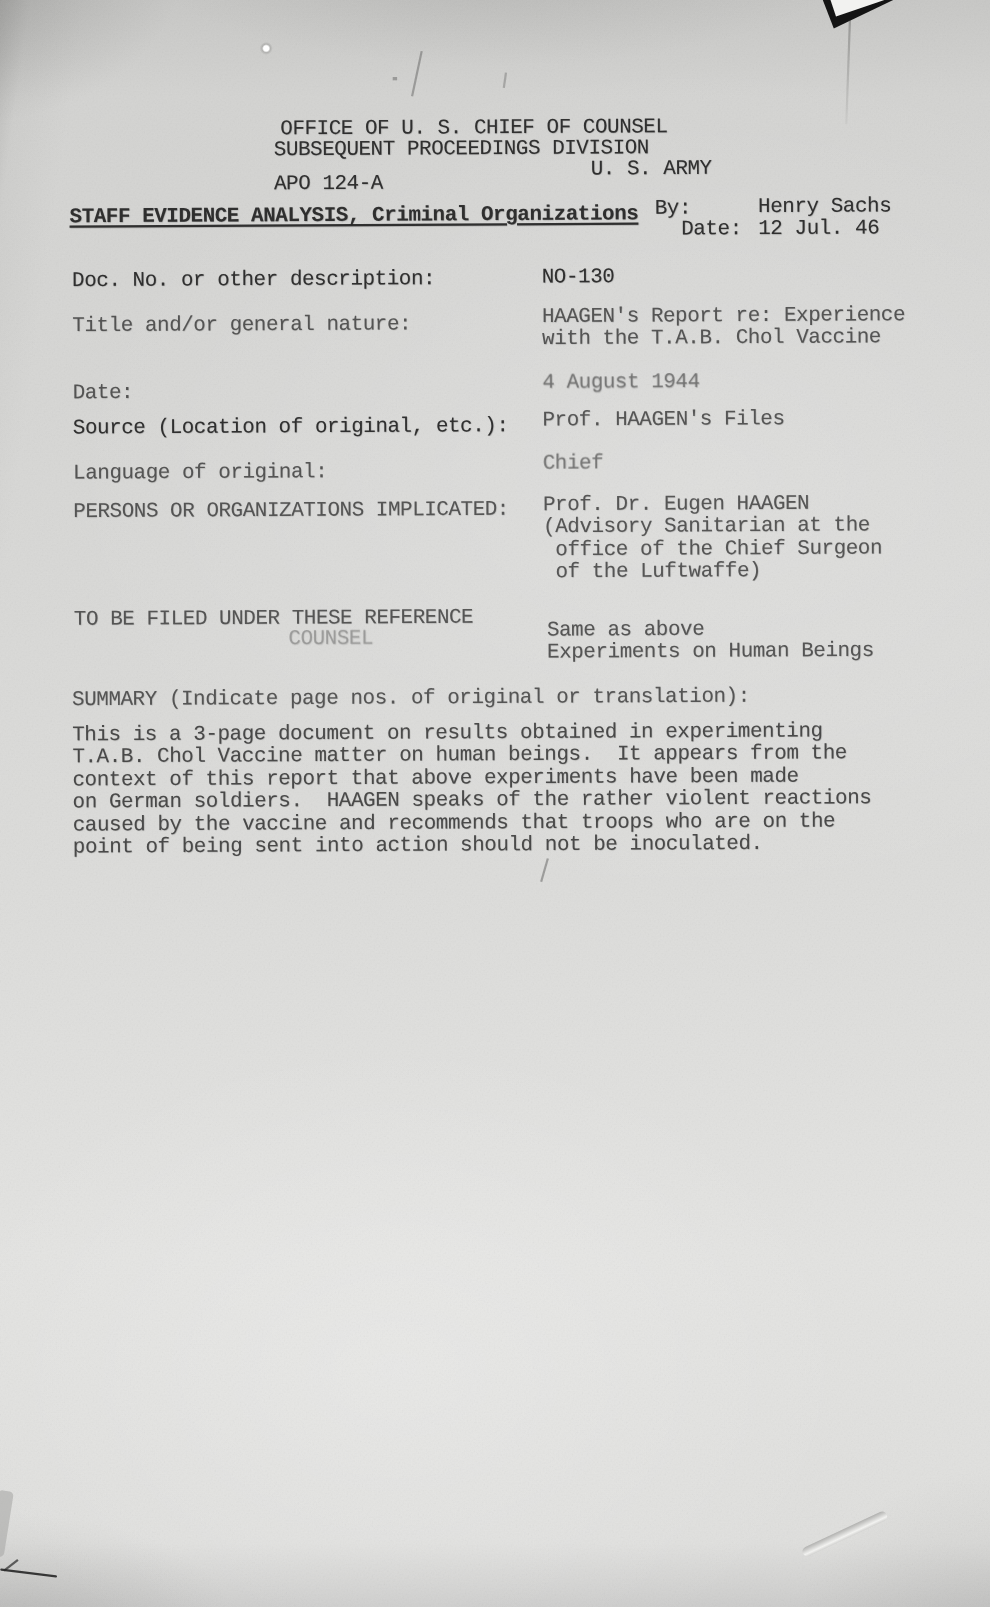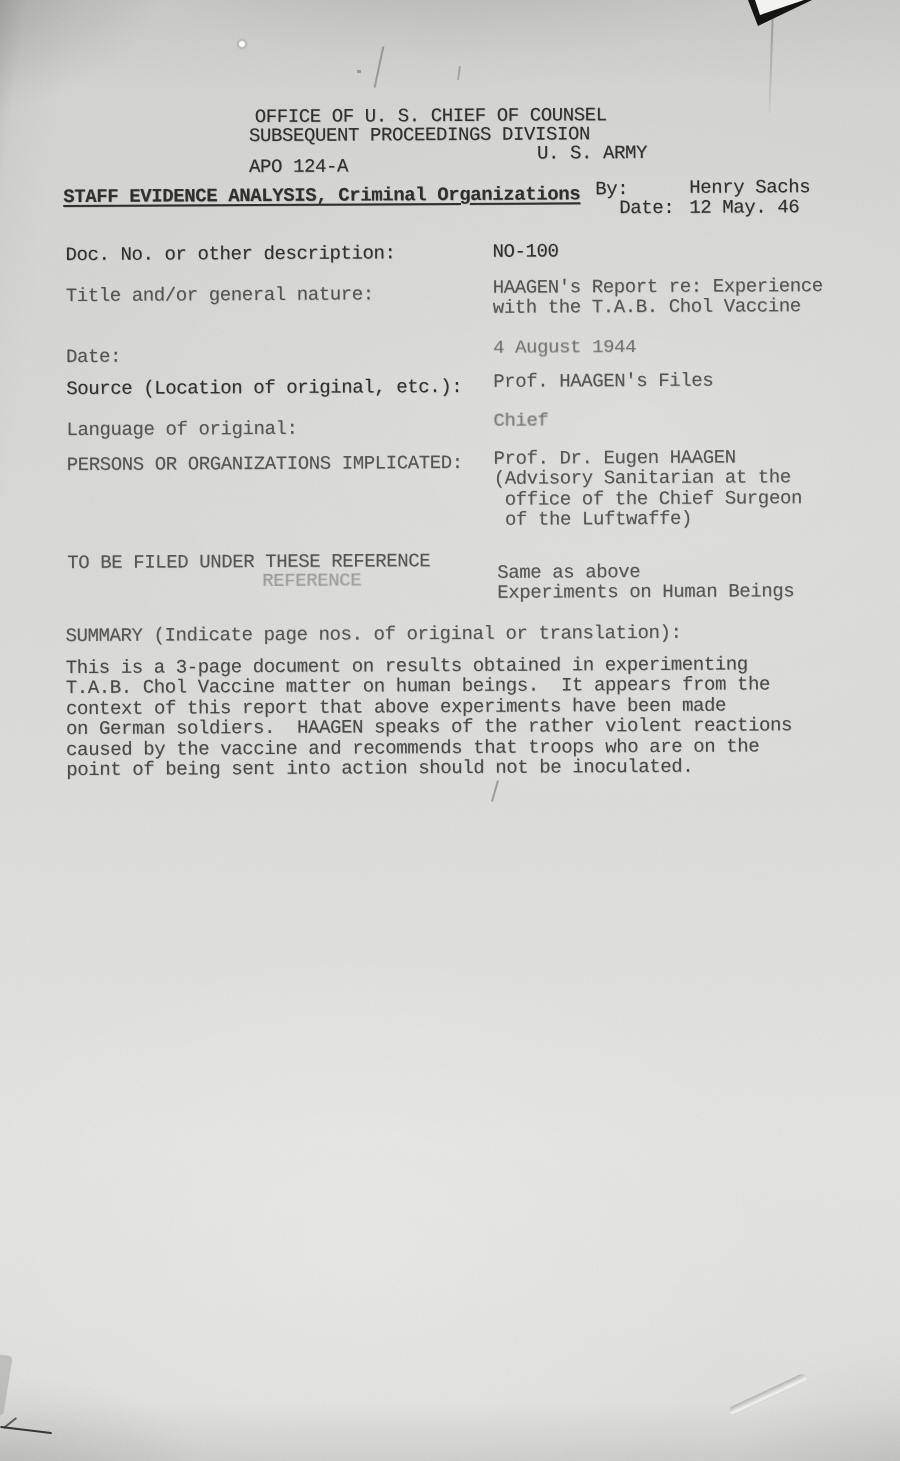--- a/index.html
+++ b/index.html
@@ -73,24 +73,24 @@
 
     <div class="line" style="left:258px;top:106px;">OFFICE OF U. S. CHIEF OF COUNSEL</div>
     <div class="line" style="left:252px;top:125px;">SUBSEQUENT PROCEEDINGS DIVISION</div>
     <div class="line" style="left:252px;top:156px;">APO 124-A</div>
     <div class="line" style="left:516px;top:144px;margin-left:24px;">U. S. ARMY</div>
 
     <div class="line bold underline" style="left:66px;top:185px;">STAFF EVIDENCE ANALYSIS, Criminal Organizations</div>
     <div class="line" style="left:598px;top:180px;">By:</div>
     <div class="line" style="left:692px;top:179px;">Henry Sachs</div>
     <div class="line" style="left:622px;top:199px;">Date:</div>
-    <div class="line" style="left:692px;top:199px;">12 May. 46</div>
+    <div class="line" style="left:692px;top:199px;">12 Jul. 46</div>
 
     <div class="line" style="left:68px;top:243px;">Doc. No. or other description:</div>
-    <div class="line" style="left:495px;top:242px;">NO-100</div>
+    <div class="line" style="left:495px;top:242px;">NO-130</div>
 
     <div class="line ink-mid" style="left:68px;top:284px;">Title and/or general nature:</div>
     <div class="line ink-mid" style="left:495px;top:278px;width:390px;">HAAGEN's Report re: Experience
 with the T.A.B. Chol Vaccine</div>
 
     <div class="line ink-mid" style="left:68px;top:345px;">Date:</div>
     <div class="line ink-light" style="left:495px;top:338px;">4 August 1944</div>
 
     <div class="line" style="left:68px;top:377px;">Source (Location of original, etc.):</div>
     <div class="line ink-mid" style="left:495px;top:372px;">Prof. HAAGEN's Files</div>
@@ -98,21 +98,21 @@
     <div class="line ink-mid" style="left:68px;top:418px;">Language of original:</div>
     <div class="line ink-light" style="left:495px;top:411px;">Chief</div>
 
     <div class="line ink-mid" style="left:68px;top:453px;">PERSONS OR ORGANIZATIONS IMPLICATED:</div>
     <div class="line ink-mid" style="left:495px;top:449px;width:390px;">Prof. Dr. Eugen HAAGEN
 (Advisory Sanitarian at the
  office of the Chief Surgeon
  of the Luftwaffe)</div>
 
     <div class="line ink-mid" style="left:68px;top:551px;">TO BE FILED UNDER THESE REFERENCE</div>
-    <div class="line ink-ghost" style="left:263px;top:570px;">REFERENCE</div>
+    <div class="line ink-ghost" style="left:263px;top:570px;">COUNSEL</div>
     <div class="line ink-mid" style="left:498px;top:563px;width:390px;">Same as above
 Experiments on Human Beings</div>
 
     <div class="line ink-mid" style="left:66px;top:624px;">SUMMARY (Indicate page nos. of original or translation):</div>
     <div class="line" style="left:66px;top:656px;width:770px;opacity:.85;">This is a 3-page document on results obtained in experimenting
 T.A.B. Chol Vaccine matter on human beings.  It appears from the
 context of this report that above experiments have been made
 on German soldiers.  HAAGEN speaks of the rather violent reactions
 caused by the vaccine and recommends that troops who are on the
 point of being sent into action should not be inoculated.</div>

